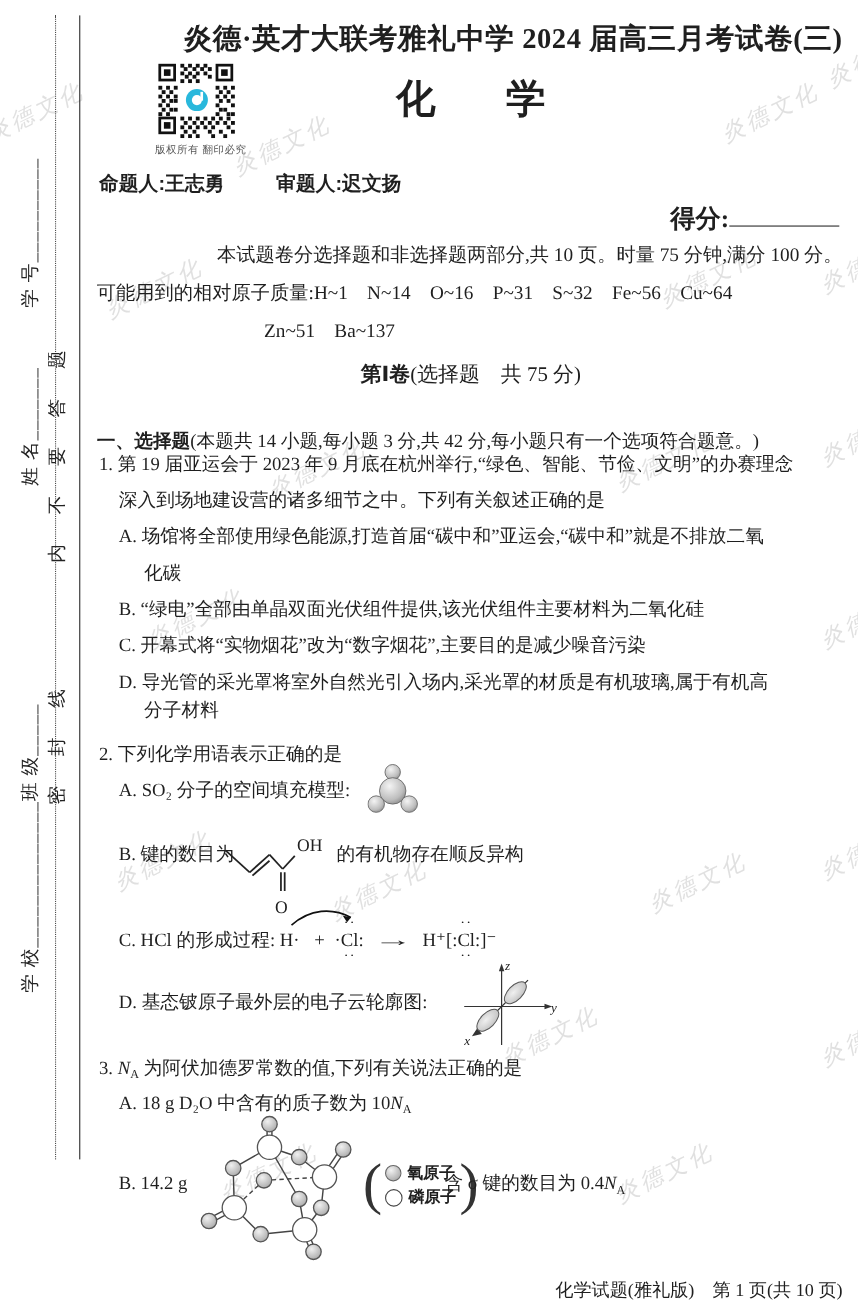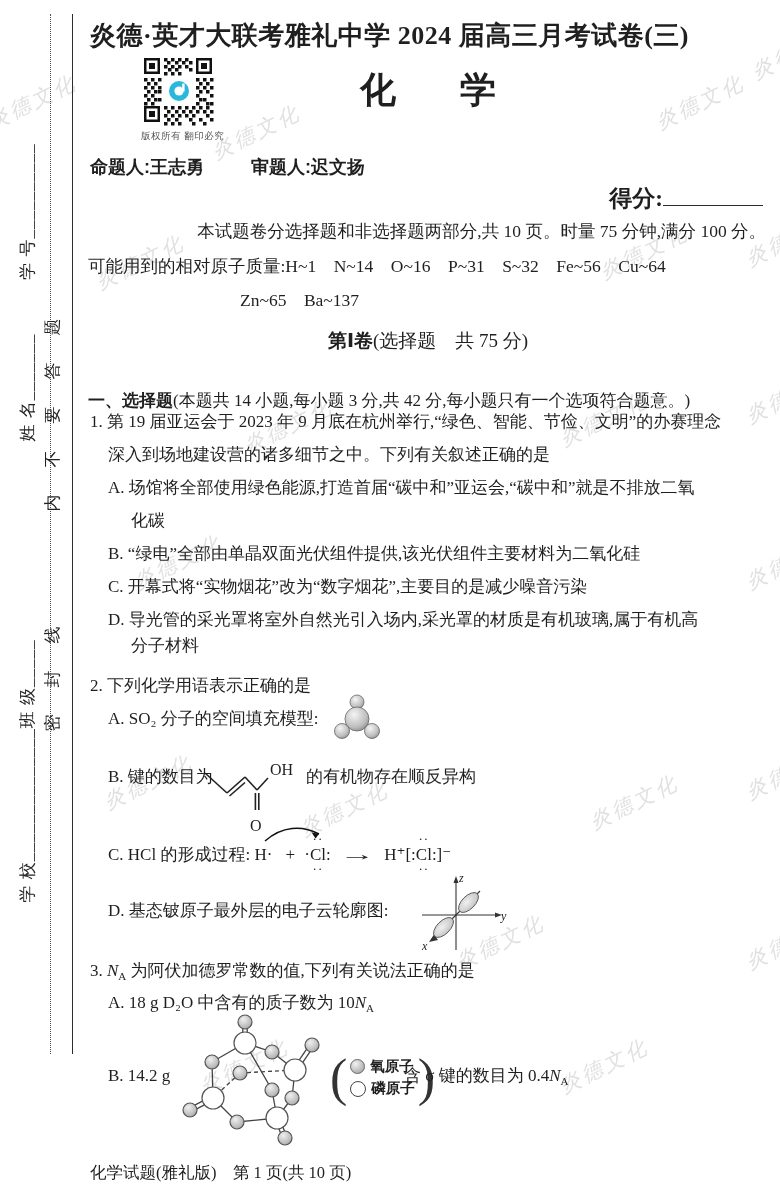--- a/index.html
+++ b/index.html
@@ -17,21 +17,21 @@
   
   .vline-dotted{position:absolute;left:50px;top:14px;height:1040px;width:0;border-left:1.5px dotted #4a4a4a;}
   .vline-solid{position:absolute;left:72px;top:14px;height:1040px;width:0;border-left:1.5px solid #2c2c2c;}
   .rot{position:absolute;transform:rotate(-90deg);transform-origin:center;white-space:nowrap;}
   .fields{left:-343px;top:521px;width:740px;font-size:17px;letter-spacing:1px;color:#222;}
   .seal{left:-158px;top:510px;width:420px;font-size:17px;letter-spacing:5px;color:#222;}
   
   .tl{position:absolute;font-size:17px;line-height:24px;white-space:nowrap;}
   .hei{font-family:"Liberation Sans","DejaVu Sans",sans-serif;font-weight:700;}
   
-  .exam-title{left:90px;top:24px;width:676px;text-align:left;font-size:26px;font-weight:700;letter-spacing:.5px;}
+  .exam-title{left:90px;top:24px;width:676px;text-align:right;font-size:26px;font-weight:700;letter-spacing:.5px;}
   .subject{left:90px;top:78px;width:676px;text-align:center;font-size:36px;}
   .subject .c1{margin-right:64px;}
   .setters{left:90px;top:155px;width:676px;text-align:left;font-size:18px;}
   .setters .gap{margin-left:42px;}
   .score{left:90px;top:187px;width:673px;text-align:right;font-size:23px;font-weight:700;}
   .score-line{display:inline-block;width:100px;height:15px;border-bottom:1.3px solid #2c2c2c;}
   .qr{position:absolute;left:142px;top:56px;}
   .qr-caption{position:absolute;left:141px;top:130px;font-size:9.5px;color:#555;letter-spacing:.5px;
     font-family:"Liberation Sans","DejaVu Sans",sans-serif;}
   
@@ -50,21 +50,21 @@
   .sub{font-size:11px;vertical-align:-4px;}
   .isym{font-style:italic;}
   
   .legend{position:absolute;left:330px;top:1042px;display:flex;align-items:center;}
   .paren{font-size:52px;font-weight:300;line-height:56px;color:#333;font-family:"Liberation Serif",serif;}
   .legend-col{display:flex;flex-direction:column;gap:3px;margin:15px 3px;font-weight:bold;}
   .legend-row{display:flex;align-items:center;gap:5px;font-size:14.5px;white-space:nowrap;}
   .sw-o{width:13px;height:13px;border-radius:50%;border:1px solid #666;
         background:radial-gradient(circle at 35% 30%,#f2f2f2,#9a9a9a);}
   .sw-p{width:14px;height:14px;border-radius:50%;border:1.3px solid #444;background:#fff;}
-  .footer{left:90px;top:1161px;width:676px;text-align:left;font-size:16.5px;}
+  .footer{left:90px;top:1161px;width:676px;text-align:right;font-size:16.5px;}
 </style>
 </head>
 <body>
 
 <div class="page">
 
   <span class="wm" style="left:748px;top:38px">炎德文化</span>
   <span class="wm" style="left:-16px;top:88px">炎德文化</span>
   <span class="wm" style="left:208px;top:118px">炎德文化</span>
   <span class="wm" style="left:652px;top:88px">炎德文化</span>
@@ -207,21 +207,21 @@
     <span>命题人:王志勇</span>
     <span class="gap">审题人:迟文扬</span>
   </div>
 
   <div class="tl score">
     <span>得分:</span><span class="score-line"></span>
   </div>
 
   <div class="tl summary">本试题卷分选择题和非选择题两部分,共 10 页。时量 75 分钟,满分 100 分。</div>
   <div class="tl masses1">可能用到的相对原子质量:H~1　N~14　O~16　P~31　S~32　Fe~56　Cu~64</div>
-  <div class="tl masses2">Zn~65　Ba~137</div>
+  <div class="tl masses2">Zn~51　Ba~137</div>
 
   <div class="tl part-title">
     <span class="hei">第Ⅰ卷</span><span>(选择题　共 75 分)</span>
   </div>
   <div class="tl instr">
     <span class="hei">一、选择题</span><span>(本题共 14 小题,每小题 3 分,共 42 分,每小题只有一个选项符合题意。)</span>
   </div>
 
   <div class="tl" style="left:90px;top:410px">1. 第 19 届亚运会于 2023 年 9 月底在杭州举行,“绿色、智能、节俭、文明”的办赛理念</div>
   <div class="tl" style="left:108px;top:443px">深入到场地建设营的诸多细节之中。下列有关叙述正确的是</div>

